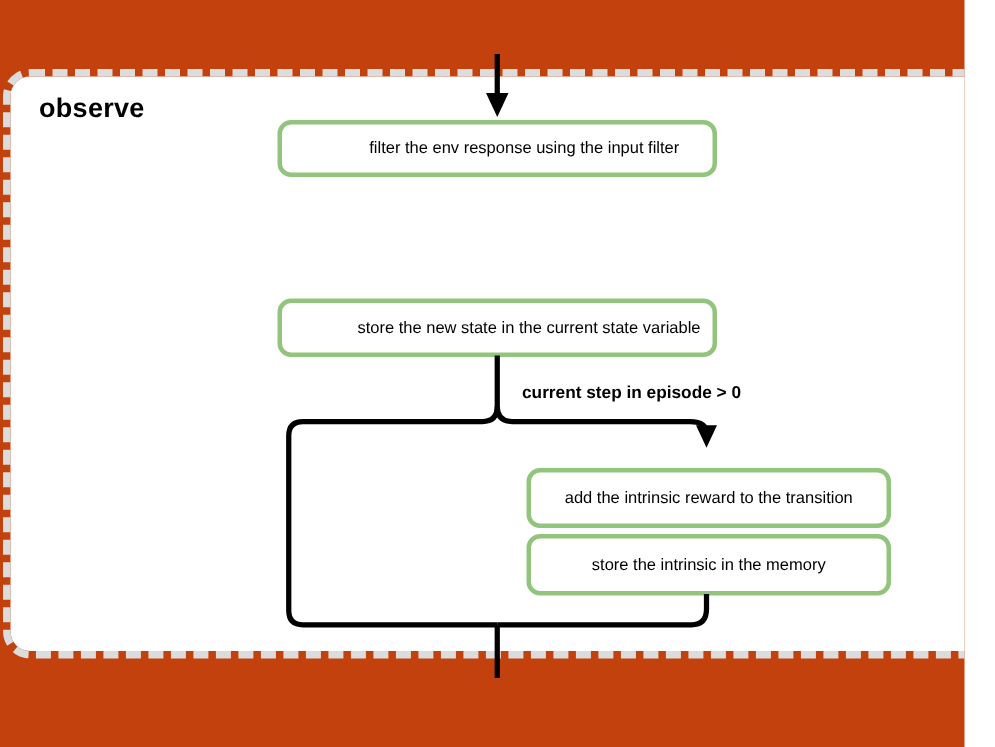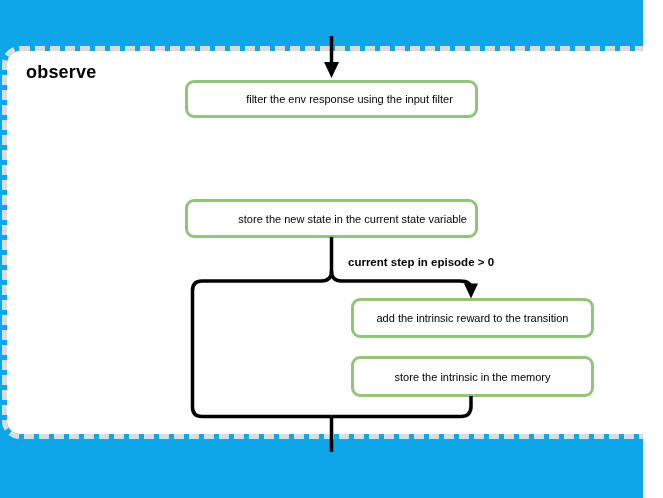--- a/index.html
+++ b/index.html
@@ -1,20 +1,20 @@
 <!DOCTYPE html>
 <html><head>
 <meta charset="utf-8">
 <style>
   html, body { margin:0; padding:0; }
   .page {
     position: relative;
     width: 643px;
     height: 498px;
-    background: #0ea5e9;
+    background: #c2410c;
     overflow: hidden;
     font-family: "Liberation Sans", sans-serif;
   }
   .panel {
     position: absolute;
     left: 2px; top: 46px;
     width: 657px; height: 393px;
     box-sizing: border-box;
     background: #ffffff;
     background-clip: padding-box;
@@ -41,21 +41,21 @@
     text-align: center;
     font-size: 11px;
     line-height: 14px;
     color: #000000;
     padding: 2px 8px;
     z-index: 3;
   }
   #node-0 { left:185px; top:80px;  width:293px; height:38px;padding-left:44px; }
   #node-1 { left:185px; top:137px; width:293px; height:44px; }
   #node-2 { left:185px; top:199px; width:293px; height:39px;justify-content:flex-end; }
-  #node-3 { left:351px; top:298px; width:243px; height:40px; }
+  #node-3 { left:351px; top:312px; width:243px; height:40px; }
   #node-4 { left:351px; top:356px; width:243px; height:41px; }
   .condition-label {
     position: absolute;
     left: 348px; top: 256px;
     font-size: 11.5px;
     font-weight: bold;
     color: #000000;
     z-index: 3;
     white-space: nowrap;
   }

